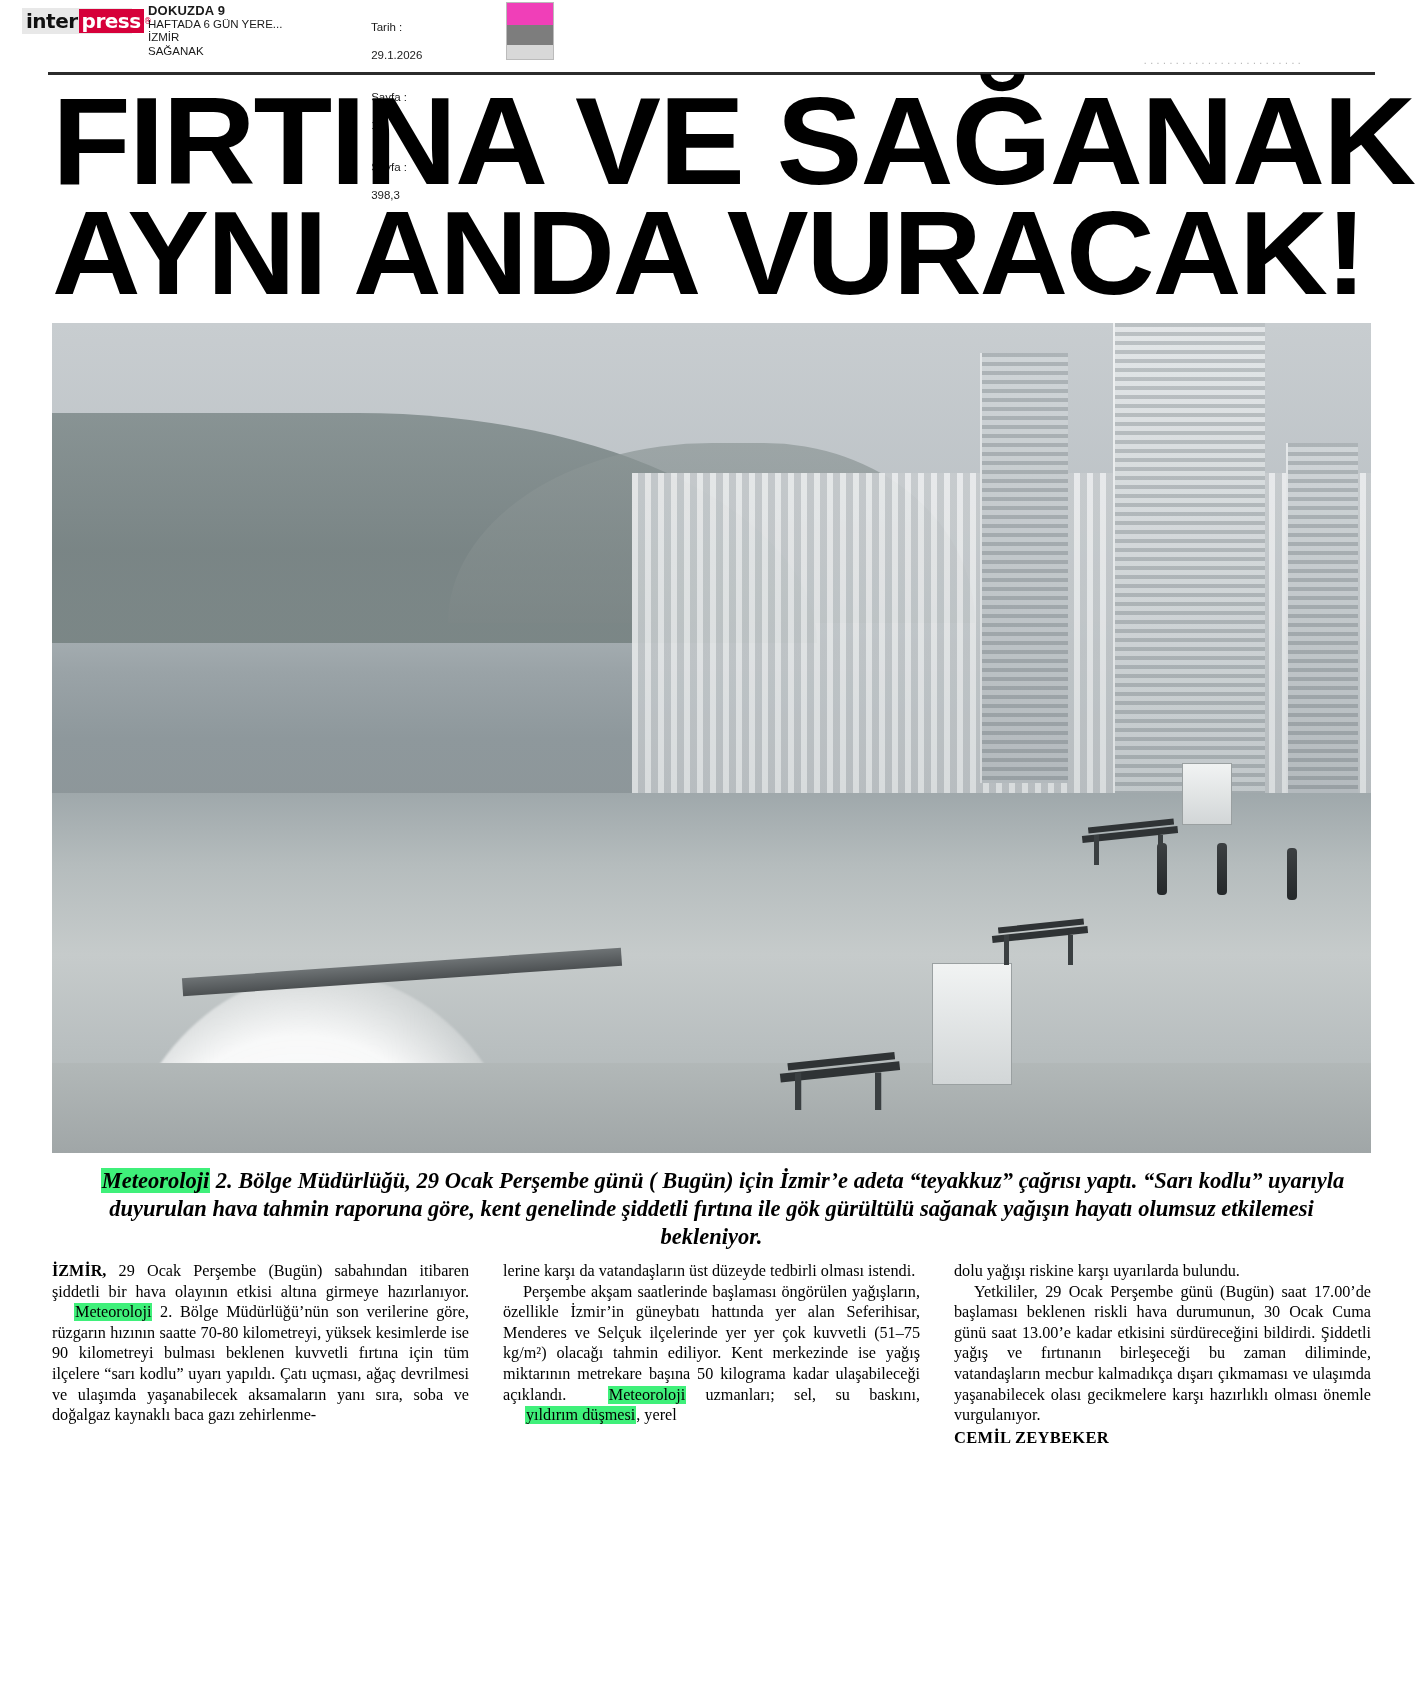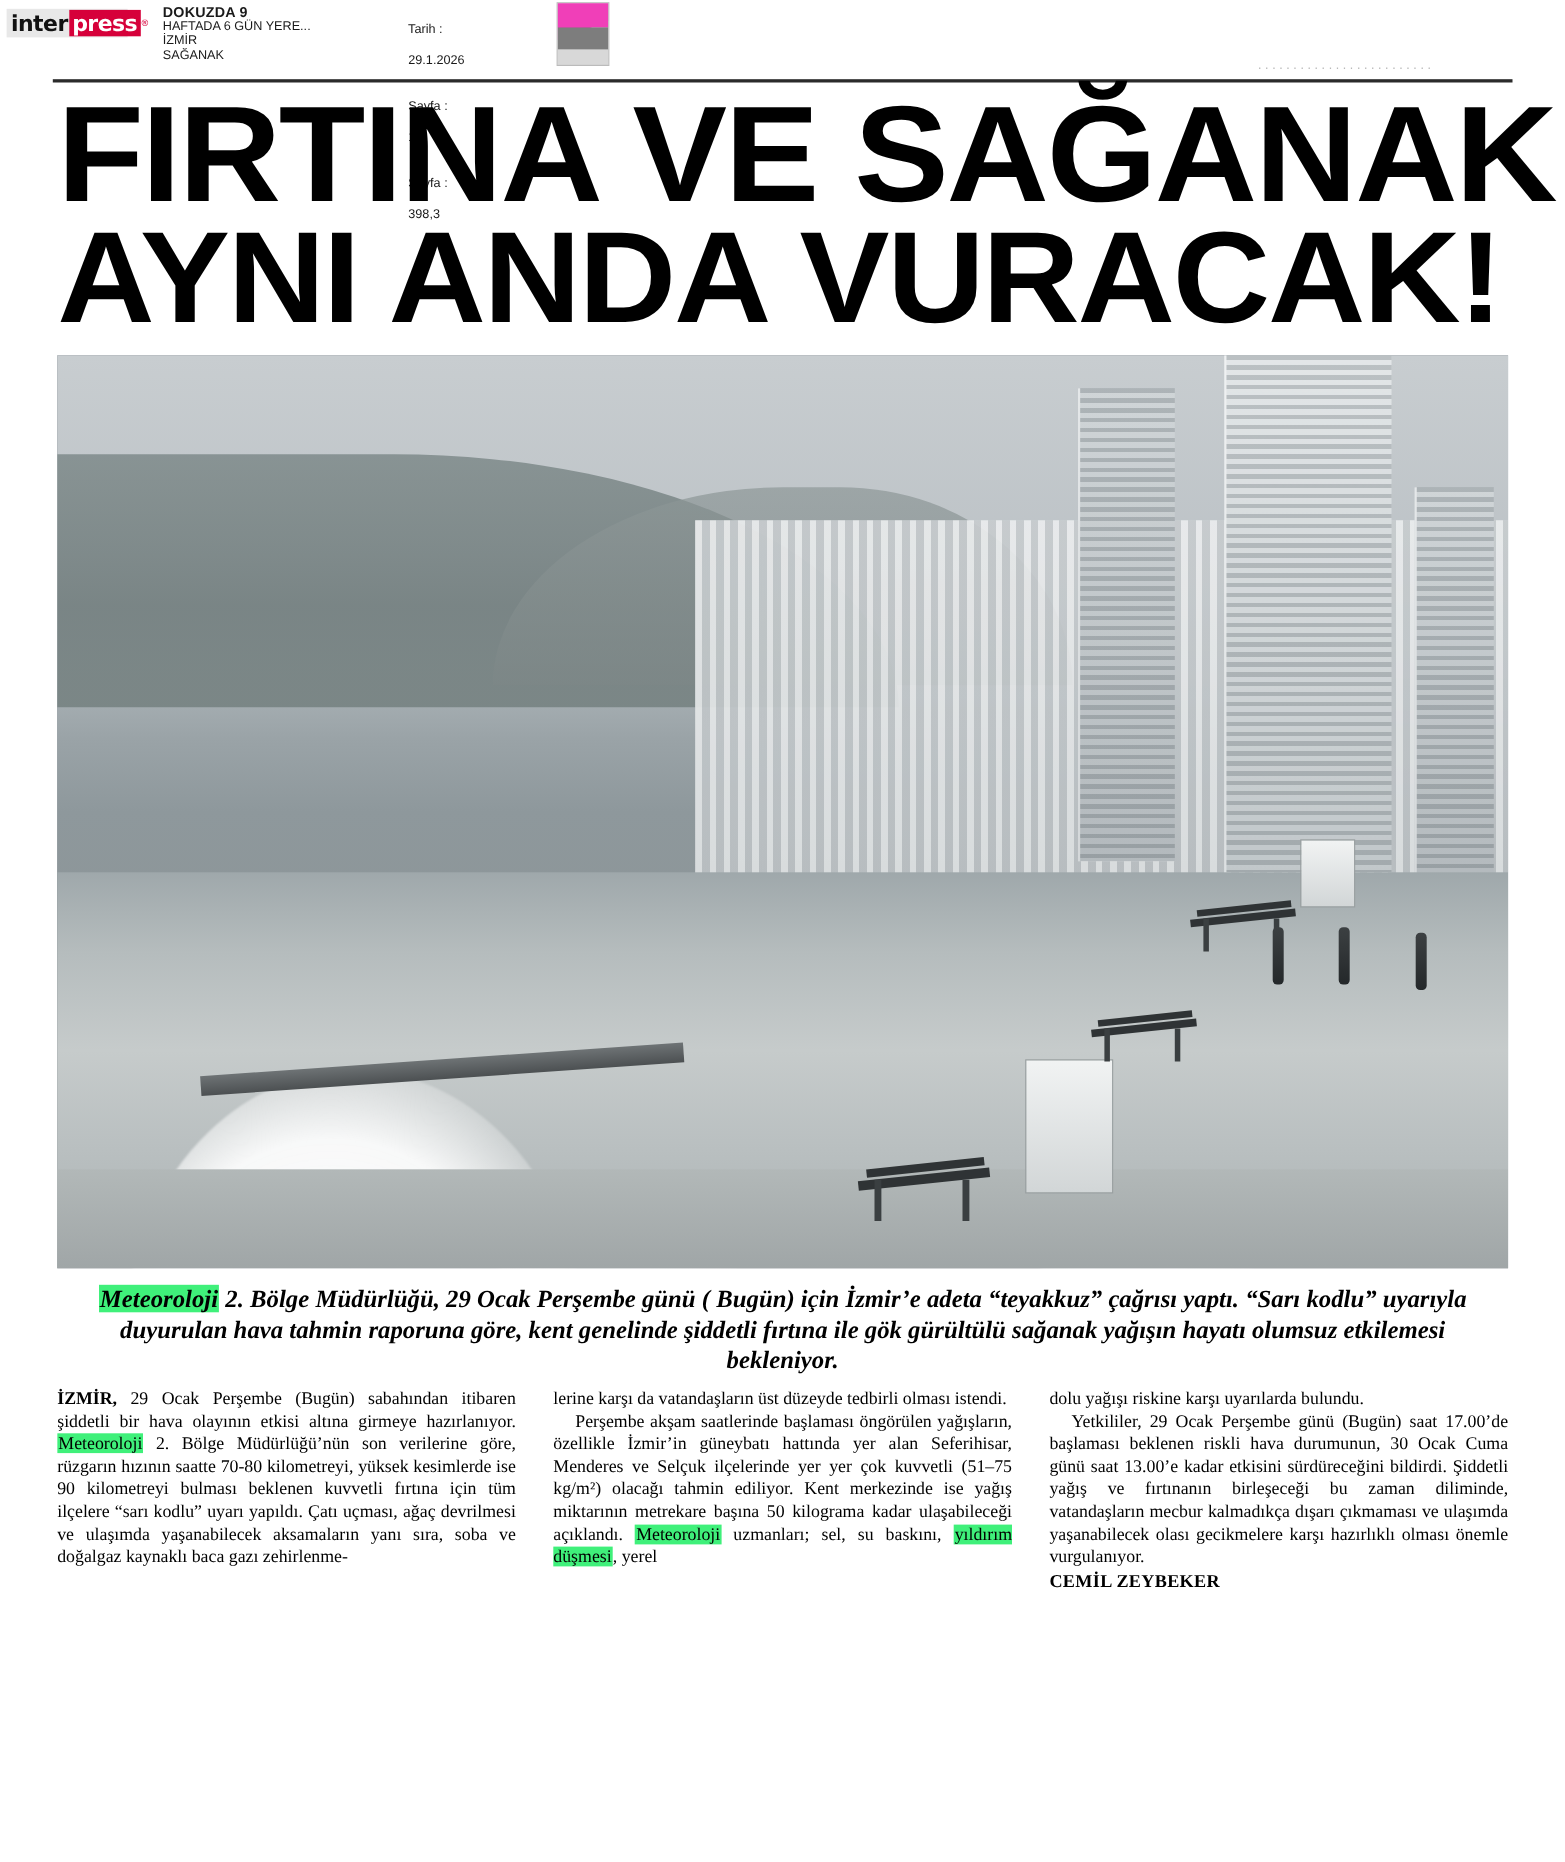--- a/index.html
+++ b/index.html
@@ -17,21 +17,21 @@
   }
 
   
   .header {
     position: relative;
     height: 62px;
     padding: 0;
   }
   .logo {
     position: absolute;
-    left: 6px;
+    left: 22px;
     top: 8px;
     width: 110px;
     height: 26px;
     background: #e8e8e8;
     display: flex;
     align-items: center;
     font-family: "DejaVu Sans", sans-serif;
   }
   .logo .inter {
     font-size: 20px;
@@ -274,20 +274,21 @@
     font-style: italic;
     font-size: 22.5px;
     line-height: 28px;
     text-align: center;
     color: #000;
   }
   mark.hl {
     background: #3ff07a;
     color: #000;
     padding: 0 1px;
+    margin-left: 22px;
   }
 
   
   .columns {
     margin: 10px 52px 0 52px;
     display: flex;
     gap: 34px;
     font-size: 16.2px;
     line-height: 20.6px;
     text-align: justify;

